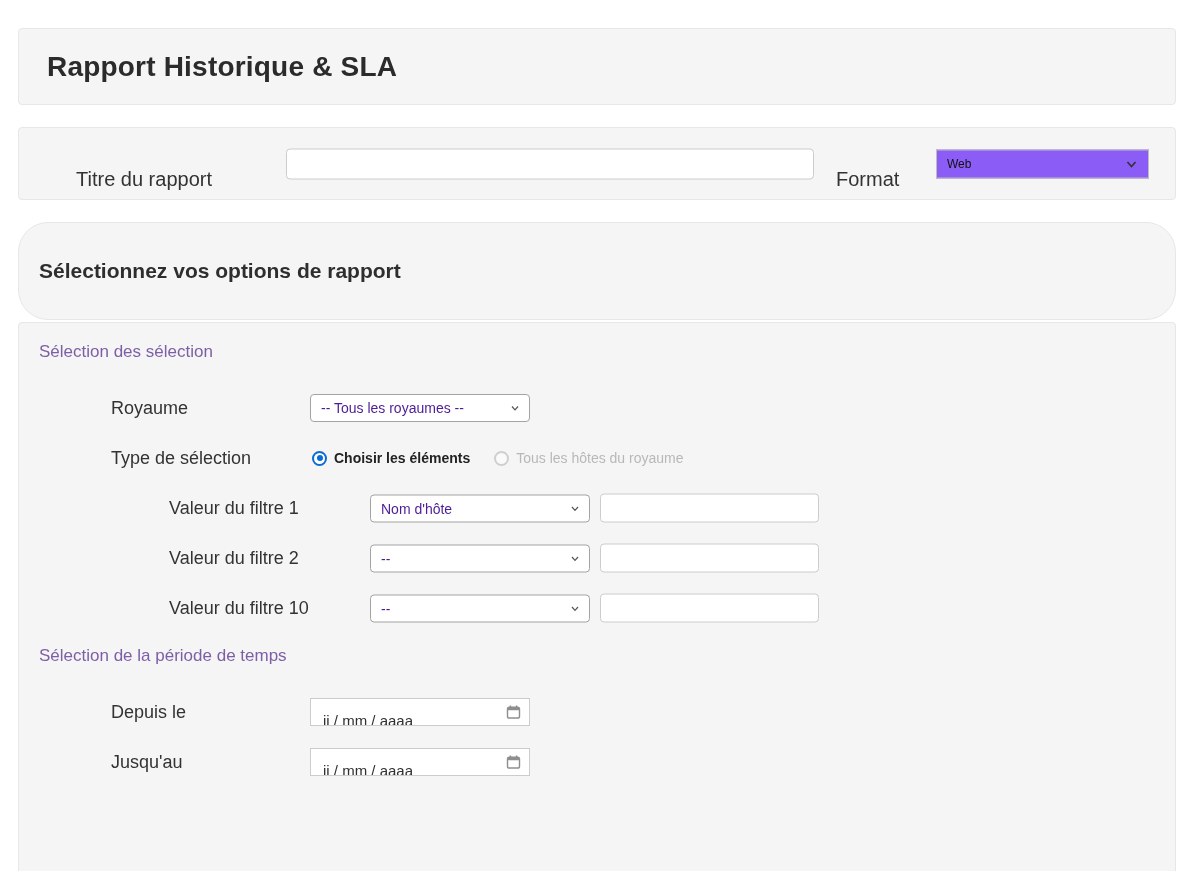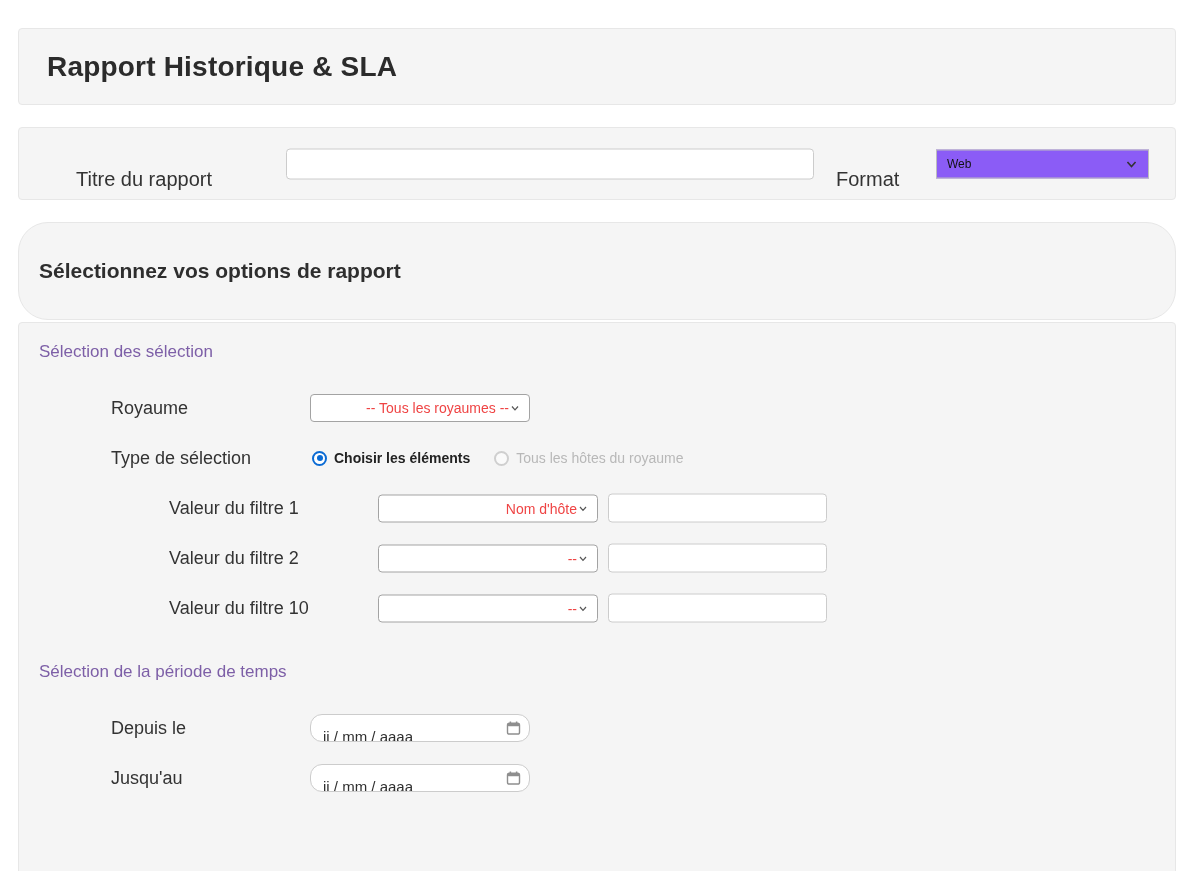--- a/index.html
+++ b/index.html
@@ -32,54 +32,54 @@
   #panel-options-header { top:222px; height:98px;border-radius:30px; }
   #panel-options-header h2 { position:absolute; left:20px; top:50%; transform:translateY(-50%);
                              font-size:21px; font-weight:700; color:#2e2e2e; }
 
   
   #panel-options { top:322px; height:560px; padding-top:18px; }
   .sub-heading { margin-left:20px; height:22px; line-height:22px;
                  font-size:17px; color:#7d5fa7; }
   .rows { margin-top:20px; }
   .rows2 { margin-top:20px; }
-  .sub-heading.second { margin-top:28px; }
+  .sub-heading.second { margin-top:12px; }
   .row { position:relative; height:50px; }
   .row .lbl { position:absolute; left:92px; top:50%; transform:translateY(-50%);
               font-size:18px; color:#333; }
   .row .lbl.indent { left:150px; }
   .row .ctrl { position:absolute; left:291px; top:50%; transform:translateY(-50%);
                display:flex; align-items:center; gap:10px; }
-  .row .ctrl.filter { left:351px;margin-left:8px; }
+  .row .ctrl.filter { left:351px; }
 
   
   .selectbox { width:220px; height:28px; background:#fff; border:1px solid #a3a3a3;
                border-radius:4px; display:flex; align-items:center; padding:0 8px 0 10px;
                cursor:default; }
-  .selectbox .txt { flex:1; font-size:14px; color:#ef4444; white-space:nowrap;
-                    overflow:hidden;text-align:right; }
+  .selectbox .txt { flex:1; font-size:14px; color:#4c1d95; white-space:nowrap;
+                    overflow:hidden; }
   .chev { flex:0 0 auto; }
 
   .text-input { width:219px; height:29px; border:1px solid #ccc; border-radius:4px;
                 background:#fff; font-size:14px; padding:0 10px; outline:none; }
 
   
   .radio-group { display:flex; align-items:flex-start; gap:24px; }
   .radio-item { display:flex; align-items:center; gap:7px; cursor:default; }
   .radio-dot { width:15px; height:15px; border-radius:50%; position:relative; }
   .radio-dot.checked { border:2px solid #0b6bd4; background:#fff; }
   .radio-dot.checked::after { content:""; position:absolute; left:2.5px; top:2.5px;
                               width:6px; height:6px; border-radius:50%; background:#0b6bd4; }
   .radio-dot.disabled { border:2px solid #cfcfcf; background:#fafafa; }
   .radio-item .rlbl { font-size:14px; font-weight:600; color:#222; }
   .radio-item.disabled .rlbl { color:#b8b8b8; font-weight:400; }
 
   
   .date-field { position:relative; width:220px; height:28px; }
-  .date-field input { width:100%; height:100%; border:1px solid #ccc; border-radius:12px;
+  .date-field input { width:100%; height:100%; border:1px solid #ccc; border-radius:0;
                       background:#fff; font-size:15px; color:#a21caf; padding:16px 30px 0 12px;
                       outline:none; font-family:"Liberation Sans","DejaVu Sans",sans-serif; }
   .date-field input::placeholder { color:#2f2f2f; opacity:1; }
   .date-field svg { position:absolute; right:9px; top:50%; transform:translateY(-50%); }
 </style>
 </head>
 <body>
 
 <div class="panel" id="panel-title">
   <h1>Rapport Historique &amp; SLA</h1>

